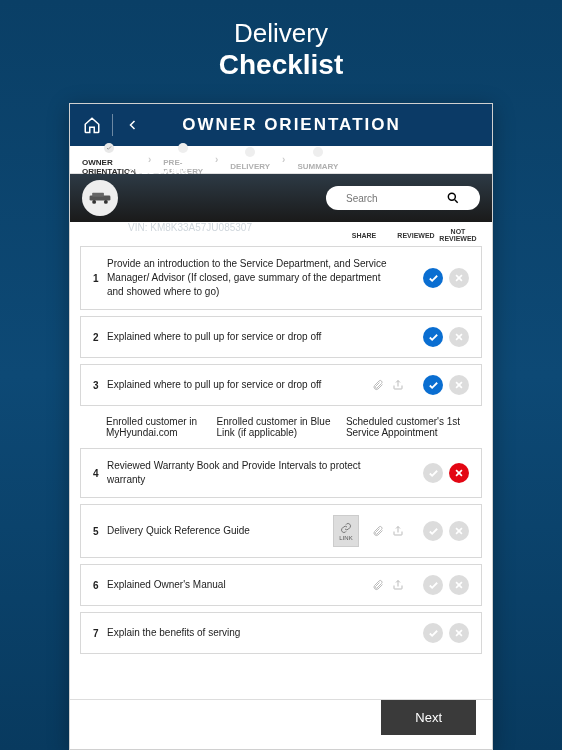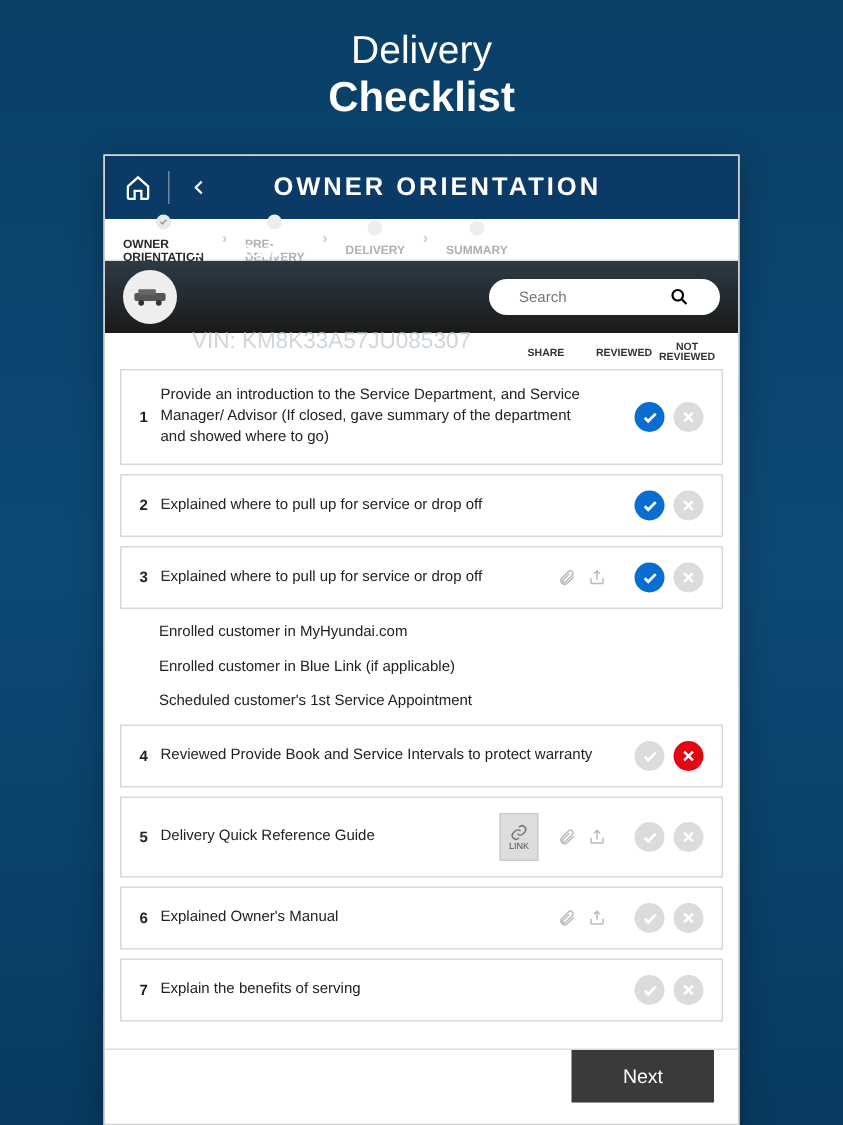--- a/index.html
+++ b/index.html
@@ -53,21 +53,21 @@
 .vehicle-bar {
   background: linear-gradient(180deg, #2d3a45 0%, #1a1a1a 100%);
   height: 48px; display: flex; align-items: center; padding: 0 12px; gap: 10px;
 }
 .vehicle-thumb {
   width: 36px; height: 36px; border-radius: 50%; background: #eee;
   display:flex; align-items:center; justify-content:center;
 }
 .vehicle-info { color: #fff; flex: 1; }
 .vehicle-title { font-size: 12px; font-weight: 600; }
-.vehicle-vin { font-size: 15px; color: #cfd6dc; margin-top: 45px; }
+.vehicle-vin { font-size: 10px; color: #cfd6dc; margin-top: 45px; }
 .search-pill {
   background: #fff; border-radius: 14px; height: 24px;
   display: flex; align-items: center; padding: 0 20px; gap: 30px;
 }
 .search-input {
   border: none; outline: none; font-size: 10px; width: 70px;
   color: #888;
 }
 .col-heads {
   display: flex; justify-content: flex-end; align-items: center;
@@ -103,21 +103,21 @@
   margin-right: 6px;
 }
 .link-badge .ico-btn { width:14px; height:14px; color:#777; }
 .status-dot {
   width: 20px; height: 20px; border-radius: 50%;
   display:flex; align-items:center; justify-content:center;
 }
 .dot-checked { background: #0a6ed1; }
 .dot-grey { background: #dcdcdc; }
 .dot-red { background: #e30613; }
-.sublist { display:flex; flex-direction:column; gap:12px; padding: 4px 12px 4px 26px;}
+.sublist { display:flex; flex-direction:row; gap:12px; padding: 4px 12px 4px 26px;}
 .sub-item { font-size: 10px; color: #222; }
 .footer {
   height: 50px; border-top: 1px solid #ddd;
   display: flex; justify-content: flex-end; align-items: flex-start;
   padding: 0 16px; background:#fff;
 }
 .next-btn {
   background: #3a3a3a; color: #fff;
   border: none; padding: 10px 34px;
   font-size: 13px; cursor: pointer;
@@ -271,21 +271,21 @@
           </span>
     </div>
       </div>
       <div class="sublist">
         <div class="sub-item">Enrolled customer in MyHyundai.com</div>
         <div class="sub-item">Enrolled customer in Blue Link (if applicable)</div>
         <div class="sub-item">Scheduled customer's 1st Service Appointment</div>
       </div>
       <div class="row">
         <div class="num">4</div>
-    <div class="txt">Reviewed Provide Book and Service Intervals to protect warranty</div>
+    <div class="txt">Reviewed Warranty Book and Provide Intervals to protect warranty</div>
     <div class="actions">
       <div class="share-icons"></div>
       <span class="status-dot dot-grey">
             <svg width="11" height="11" viewBox="0 0 24 24" fill="none" stroke="#fff" stroke-width="4">
               <path d="M4 12l5 5L20 6" stroke="#fff"></path>
             </svg>
           </span>
       <span class="status-dot dot-red">
             <svg width="10" height="10" viewBox="0 0 24 24" fill="none" stroke="#fff" stroke-width="4">
               <path d="M5 5l14 14M19 5L5 19"></path>

